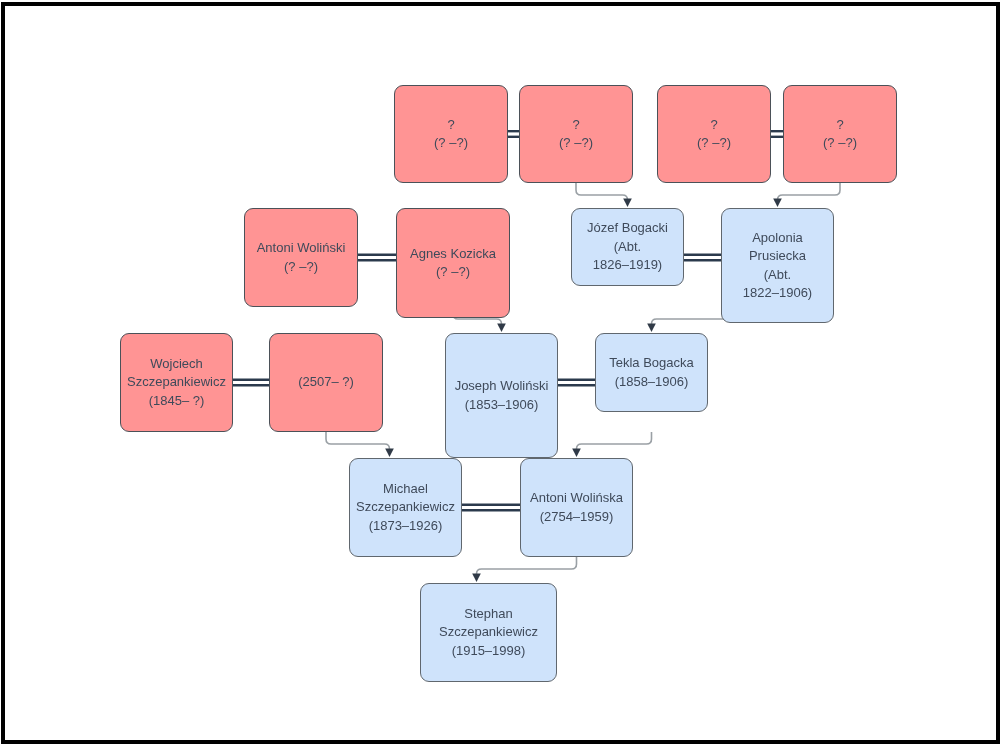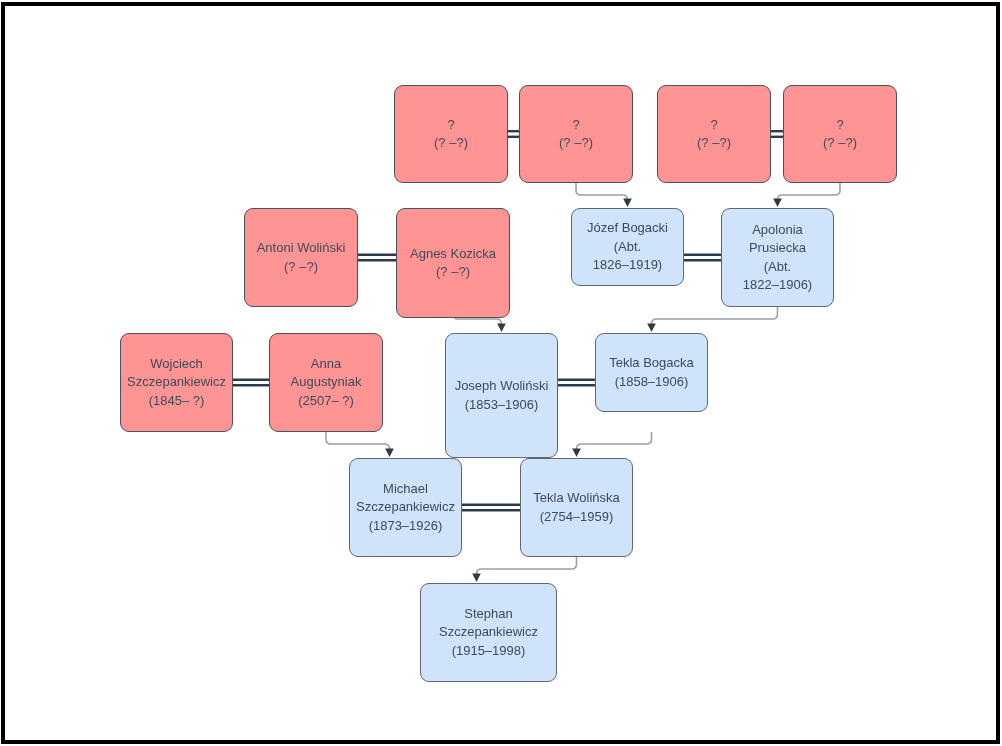--- a/index.html
+++ b/index.html
@@ -103,57 +103,55 @@
   <div class="pname">Agnes Kozicka</div>
   <div class="pdates">(? –?)</div>
 </div>
 
 <div class="person blue" style="left:571px;top:208px;width:113px;height:78px">
   <div class="pname">Józef Bogacki</div>
   <div class="pdates">(Abt.
 1826–1919)</div>
 </div>
 
-<div class="person blue" style="left:721px;top:208px;width:113px;height:99px">
+<div class="person blue" style="left:721px;top:208px;width:113px;height:115px">
   <div class="pname">Apolonia
 Prusiecka</div>
   <div class="pdates">(Abt.
 1822–1906)</div>
 </div>
 
 <div class="person pink" style="left:120px;top:333px;width:113px;height:99px">
   <div class="pname">Wojciech
 Szczepankiewicz</div>
   <div class="pdates">(1845– ?)</div>
 </div>
 
 <div class="person pink" style="left:269px;top:333px;width:114px;height:99px">
-  <div class="pname">Anna
-Augustyniak</div>
   <div class="pdates">(2507– ?)</div>
 </div>
 
 <div class="person blue" style="left:445px;top:333px;width:113px;height:125px">
   <div class="pname">Joseph Woliński</div>
   <div class="pdates">(1853–1906)</div>
 </div>
 
 <div class="person blue" style="left:595px;top:333px;width:113px;height:79px">
   <div class="pname">Tekla Bogacka</div>
   <div class="pdates">(1858–1906)</div>
 </div>
 
 <div class="person blue" style="left:349px;top:458px;width:113px;height:99px">
   <div class="pname">Michael
 Szczepankiewicz</div>
   <div class="pdates">(1873–1926)</div>
 </div>
 
 <div class="person blue" style="left:520px;top:458px;width:113px;height:99px">
-  <div class="pname">Tekla Wolińska</div>
+  <div class="pname">Antoni Wolińska</div>
   <div class="pdates">(2754–1959)</div>
 </div>
 
 <div class="person blue" style="left:420px;top:583px;width:137px;height:99px">
   <div class="pname">Stephan
 Szczepankiewicz</div>
   <div class="pdates">(1915–1998)</div>
 </div>
 
 </body></html>

